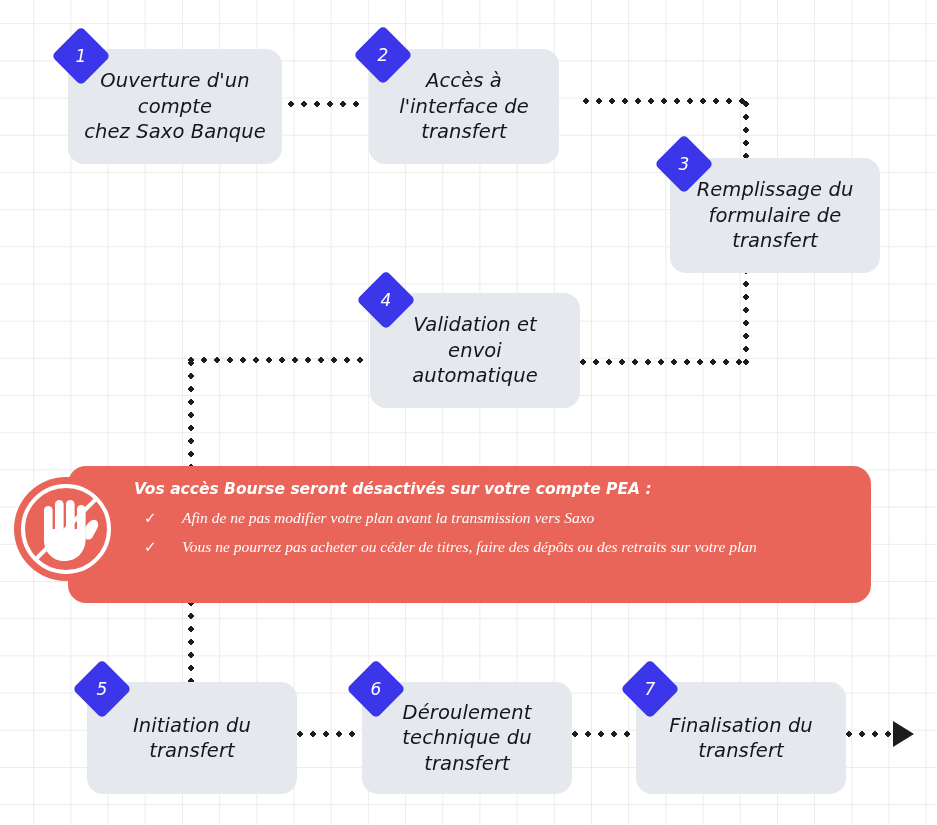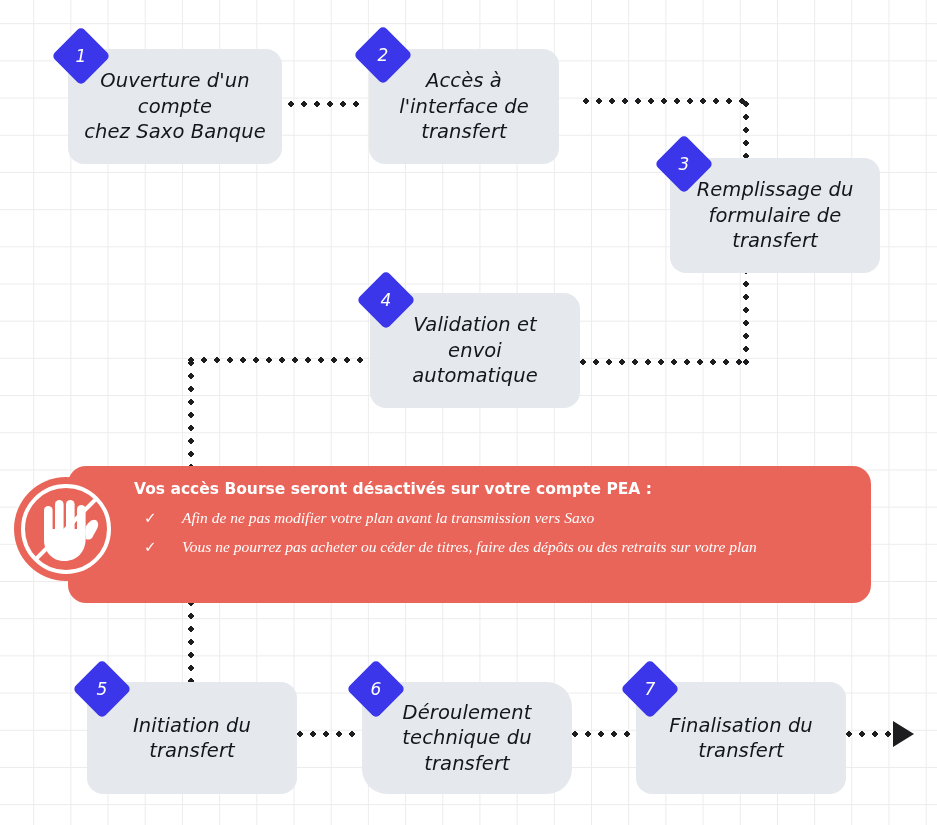--- a/index.html
+++ b/index.html
@@ -98,20 +98,21 @@
     top: 466px;
     width: 803px;
     height: 137px;
     background: #e9655a;
     border-radius: 18px;
     box-sizing: border-box;
     padding: 14px 26px 14px 66px;
   }
   .banner-head {
     font-family: "DejaVu Sans", sans-serif;
+    font-style: italic;
     font-weight: 600;
     font-size: 15.5px;
     color: #ffffff;
     line-height: 1.25;
     margin: 0 0 9px 0;
   }
   .banner-list {
     list-style: none;
     margin: 0;
     padding: 0;
@@ -212,21 +213,21 @@
   </div>
 
   <div class="node" style="left:87px; top:682px; width:210px; height:112px;">
     <div class="node-label">Initiation du
 transfert</div>
   </div>
   <div class="badge" style="left:81px; top:668px;">
     <span class="badge-num">5</span>
   </div>
 
-  <div class="node" style="left:362px; top:682px; width:210px; height:112px;border-radius:25px;">
+  <div class="node" style="left:362px; top:682px; width:210px; height:112px;">
     <div class="node-label">Déroulement
 technique du
 transfert</div>
   </div>
   <div class="badge" style="left:355px; top:668px;">
     <span class="badge-num">6</span>
   </div>
 
   <div class="node" style="left:636px; top:682px; width:210px; height:112px;">
     <div class="node-label">Finalisation du

